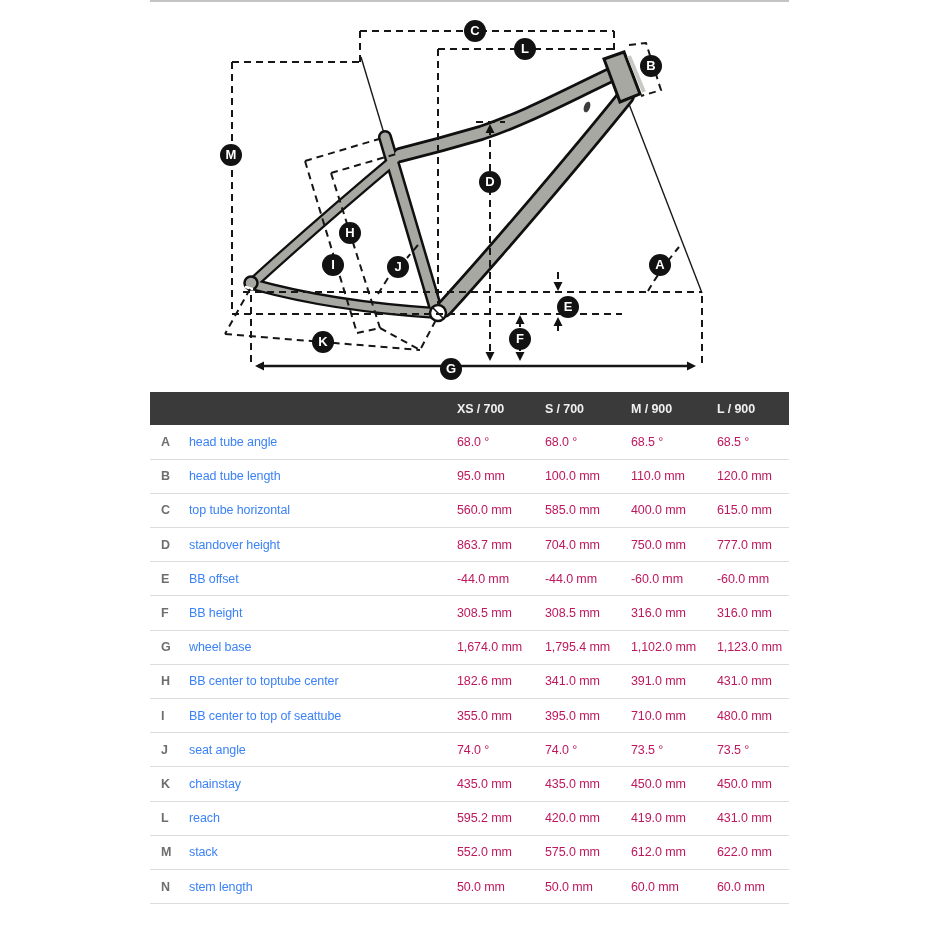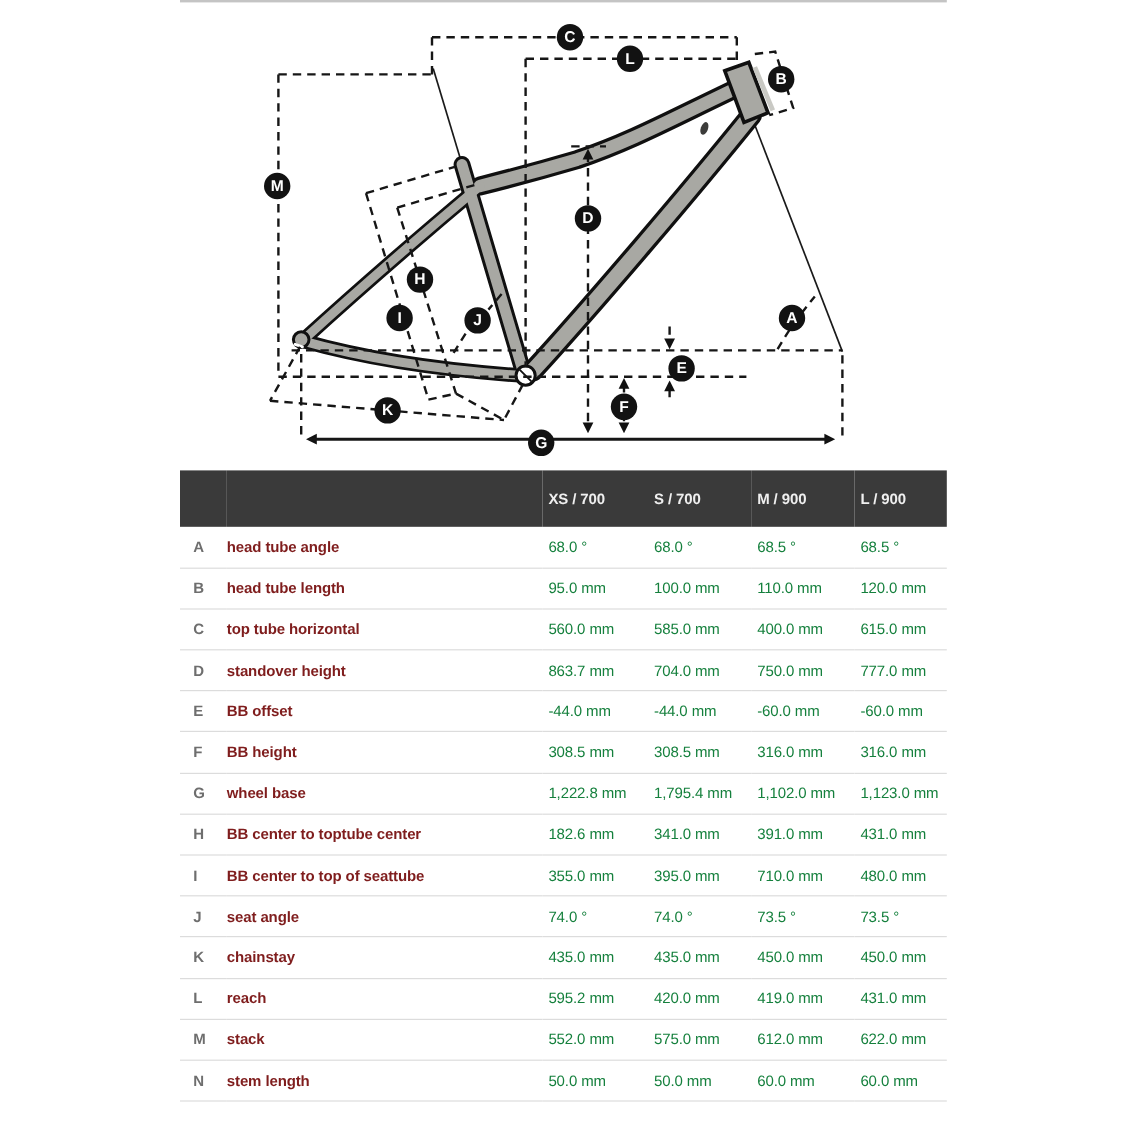--- a/index.html
+++ b/index.html
@@ -13,26 +13,26 @@
           color:#ffffff;font-weight:bold;font-size:13px;line-height:22px;text-align:center;}
   
   .axis{stroke:#1a1a1a;stroke-width:1.4;fill:none;}
   .dash{stroke:#161616;stroke-width:2;fill:none;stroke-dasharray:7 5;}
   .solidline{stroke:#161616;stroke-width:2.4;fill:none;}
   .tube-o{stroke:#101010;fill:none;stroke-linecap:round;}
   .tube-f{stroke:#a8a8a3;fill:none;stroke-linecap:round;}
   .arrow{fill:#111111;stroke:none;}
   
   table{width:639px;border-collapse:collapse;table-layout:fixed;font-size:12.5px;letter-spacing:-0.1px;}
-  thead th{background:#3a3a3a;color:#efefef;font-weight:bold;text-align:left;height:47px;padding:0;}
+  thead th{background:#3a3a3a;color:#efefef;font-weight:bold;text-align:left;height:33px;padding:0;}
   thead th.vh{padding-left:5px;}
   td{height:34.2px;box-sizing:border-box;border-bottom:1px solid #dcdcdc;padding:0;vertical-align:middle;}
   td.letter{color:#6e6e6e;font-weight:bold;padding-left:11px;}
-  td.name{color:#7f1d1d;font-weight:bold;}
-  td.val{color:#15803d;padding-left:5px;}
+  td.name{color:#3b82f6;font-weight:normal;}
+  td.val{color:#be185d;padding-left:5px;}
   col.c-letter{width:39px;} col.c-name{width:263px;}
   col.c-v1{width:88px;} col.c-v2{width:86px;} col.c-v3{width:86px;} col.c-v4{width:77px;}
 </style>
 </head>
 <body>
 
 <div class="page">
   <div class="content">
     <div class="top-rule"></div>
 
@@ -196,21 +196,21 @@
             <td class="letter">F</td>
             <td class="name">BB height</td>
             <td class="val">308.5 mm</td>
             <td class="val">308.5 mm</td>
             <td class="val">316.0 mm</td>
             <td class="val">316.0 mm</td>
           </tr>
         <tr>
             <td class="letter">G</td>
             <td class="name">wheel base</td>
-            <td class="val">1,222.8 mm</td>
+            <td class="val">1,674.0 mm</td>
             <td class="val">1,795.4 mm</td>
             <td class="val">1,102.0 mm</td>
             <td class="val">1,123.0 mm</td>
           </tr>
         <tr>
             <td class="letter">H</td>
             <td class="name">BB center to toptube center</td>
             <td class="val">182.6 mm</td>
             <td class="val">341.0 mm</td>
             <td class="val">391.0 mm</td>

